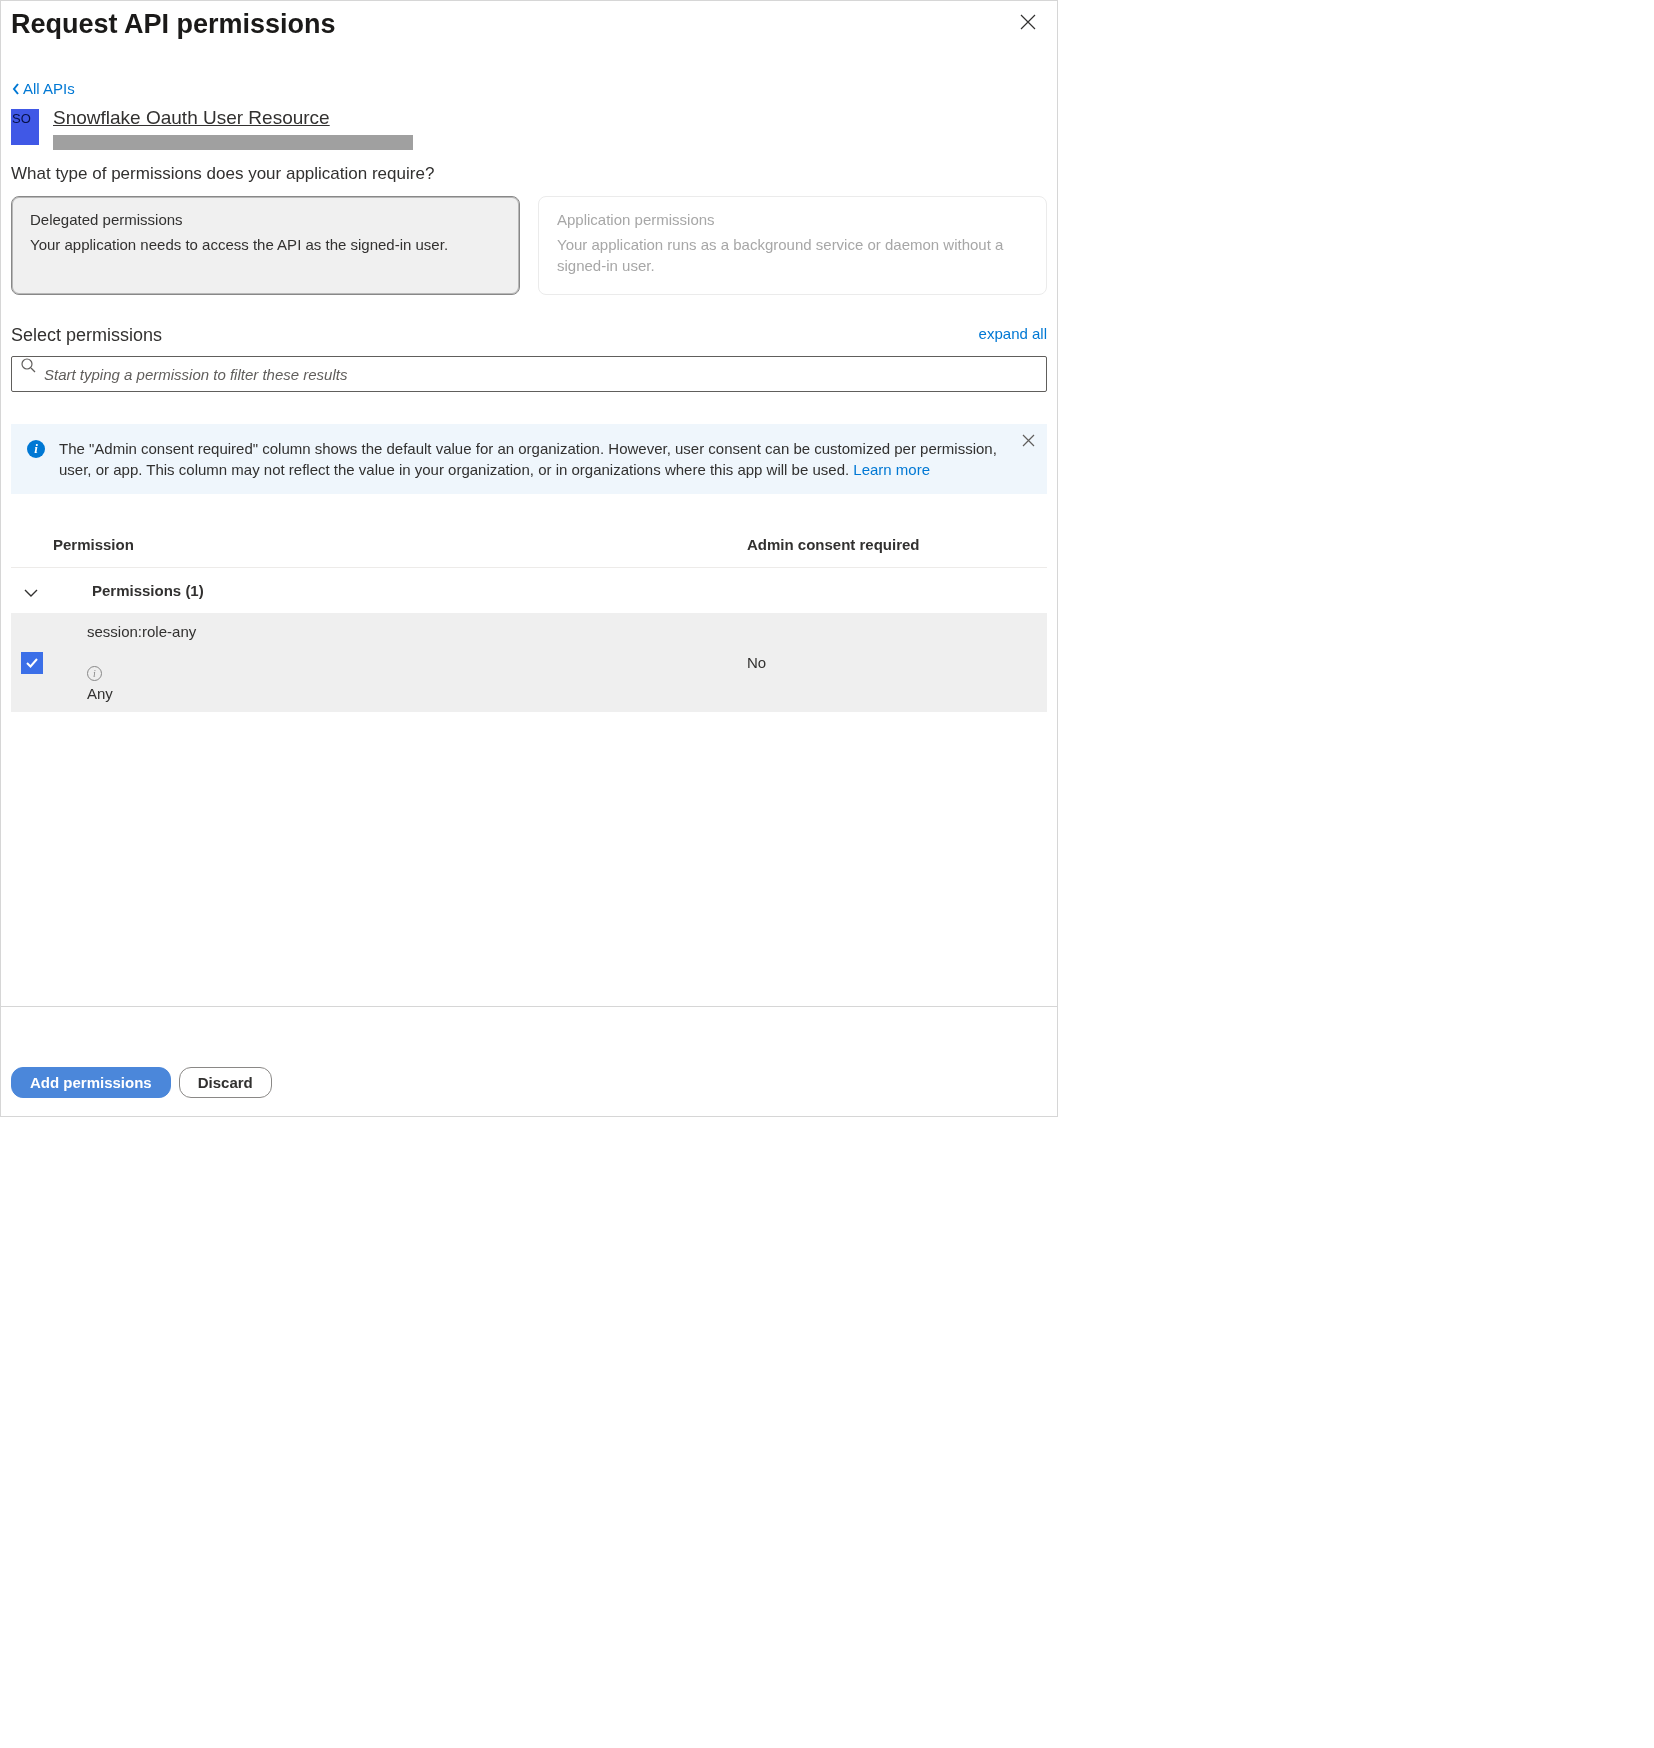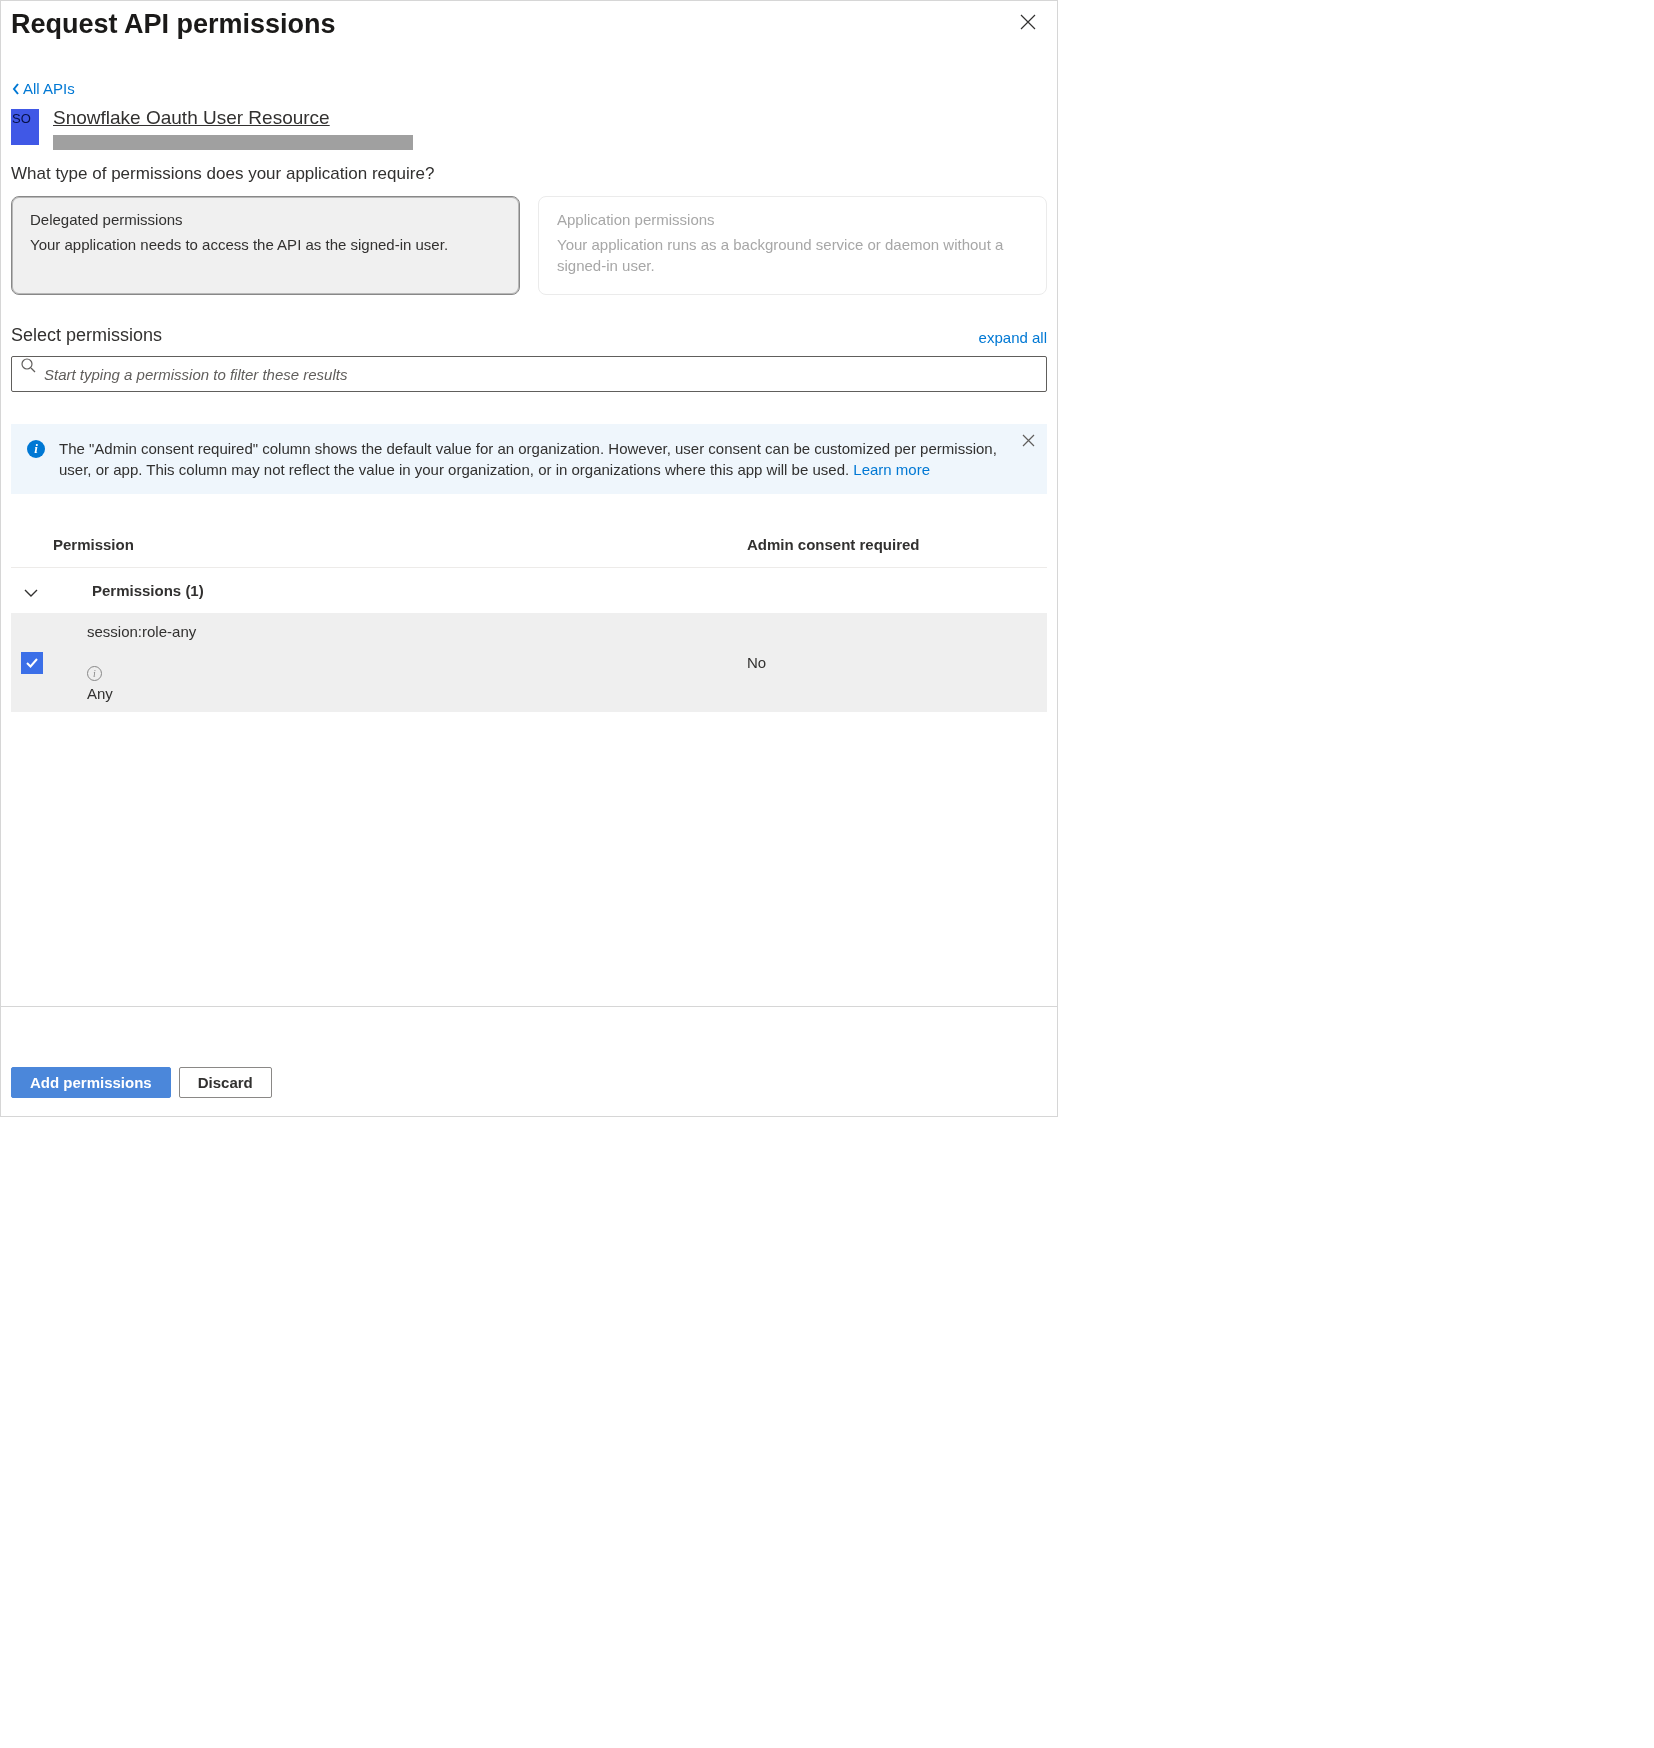--- a/index.html
+++ b/index.html
@@ -20,21 +20,21 @@
     .perm-type-row { display: flex; gap: 18px; margin-bottom: 30px; }
     .perm-card { flex: 1; border: 1px solid #cfcfcf; border-radius: 8px; padding: 14px 18px 18px 18px; cursor: pointer; }
     .perm-card.selected { background: #f0f0f0; border: 1px solid #888; box-shadow: 0 0 0 1px #b8b8b8 inset; }
     .perm-card.disabled { background: #fff; border: 1px solid #ebebeb; color: #a7a7a7; }
     .perm-card h3 { font-size: 15px; font-weight: 400; margin-bottom: 6px; }
     .perm-card.selected h3 { color: #323130; }
     .perm-card.disabled h3 { color: #a7a7a7; }
     .perm-card p { font-size: 15px; line-height: 1.4; }
     .perm-card.selected p { color: #323130; }
     .perm-card.disabled p { color: #a7a7a7; }
-    .select-row { display: flex; justify-content: space-between; align-items: flex-end; margin-bottom: 10px; margin-top: 28px; }
+    .select-row { display: flex; justify-content: space-between; align-items: flex-start; margin-bottom: 10px; margin-top: 28px; }
     .select-row h2 { font-size: 18px; font-weight: 400; }
     .expand-link { color: #0078d4; font-size: 15px; cursor: pointer; }
     .search-box { position: relative; border: 1px solid #605e5c; border-radius: 2px; height: 36px; display: flex; padding: 0 8px; margin-bottom: 32px; }
     .search-box svg { width: 16px; height: 16px; margin-right: 8px; }
     .search-box input { border: none; outline: none; flex: 1; font-size: 15px; font-style: italic; color: #605e5c; background: transparent; }
     .search-box input::placeholder { color: #605e5c; font-style: italic; }
     .info-box { background: #eff6fc; padding: 14px 40px 14px 16px; display: flex; align-items: flex-start; position: relative; margin-bottom: 32px; }
     .info-box .icon { width: 18px; height: 18px; background: #0078d4; border-radius: 50%; color: #fff; font-weight: bold; font-size: 13px; display: flex; align-items: center; justify-content: center; margin-right: 14px; flex-shrink: 0; font-style: italic; font-family: Georgia, serif; margin-top: 2px; }
     .info-box p { font-size: 15px; line-height: 1.4; color: #323130; }
     .info-box .learn { color: #0078d4; cursor: pointer; }
@@ -48,21 +48,21 @@
     .perm-row { display: flex; align-items: center; background: #efefef; padding: 10px 0 10px 10px; }
     .checkbox { width: 22px; height: 22px; background: #3b6fe8; display: flex; align-items: center; justify-content: center; margin-right: 44px; cursor: pointer; }
     .checkbox svg { width: 14px; height: 12px; }
     .perm-detail { flex: 1; }
     .perm-row-top { display: flex; align-items: flex-start; gap: 26px; flex-direction: column; }
     .perm-name { font-size: 15px; }
     .info-icon { width: 15px; height: 15px; border: 1px solid #888; border-radius: 50%; display: flex; align-items: center; justify-content: center; font-size: 10px; color: #888; font-style: italic; font-family: Georgia, serif; }
     .perm-desc { font-size: 15px; margin-top: 4px; }
     .perm-consent { width: 300px; font-size: 15px; }
     .footer { border-top: 1px solid #d6d6d6; padding: 60px 10px 18px 10px; display: flex; gap: 8px; }
-    .btn { padding: 6px 18px; font-size: 15px; border-radius: 2px; cursor: pointer; font-weight: 600; }
+    .btn { padding: 6px 18px; font-size: 15px; border-radius: 12px; cursor: pointer; font-weight: 600; }
     .btn-primary { background: #4b87da; border: 1px solid #4b87da; color: #fff; }
     .btn-secondary { background: #fff; border: 1px solid #8a8886; color: #323130; }
   </style>
 </head>
 <body>
 
 <div class="panel">
   <div class="header">
     <h1>Request API permissions</h1>
     <button class="close-btn">

